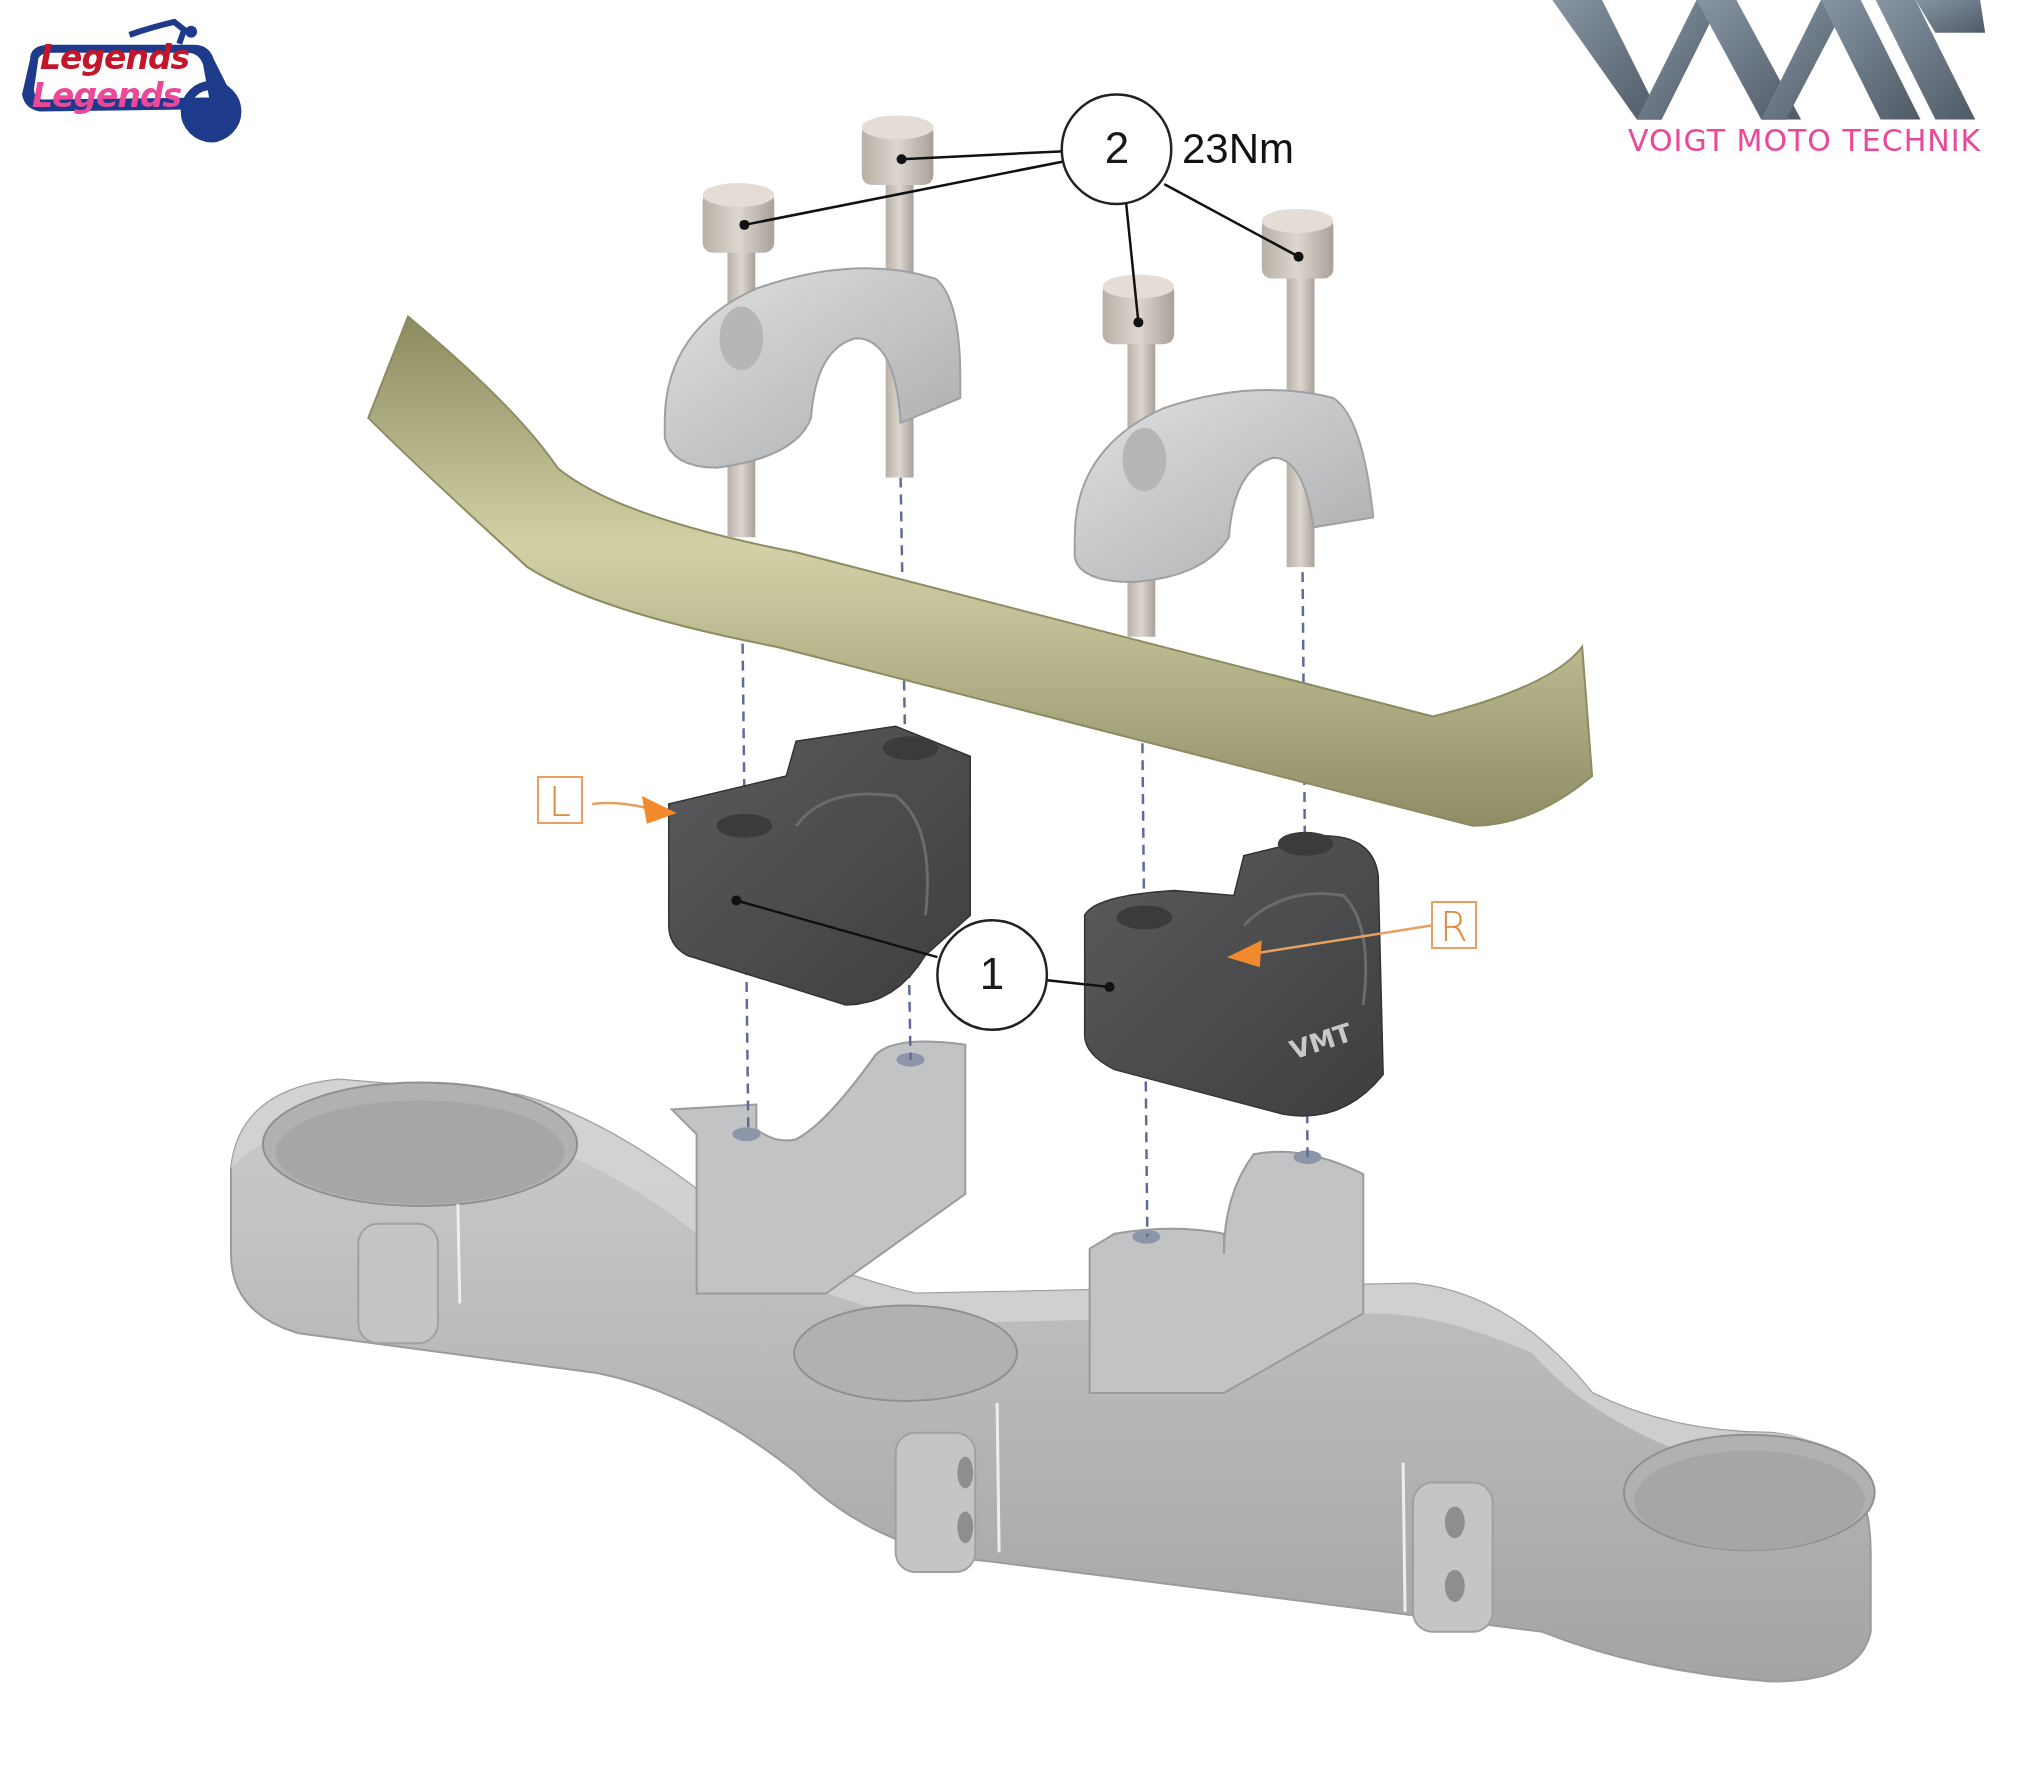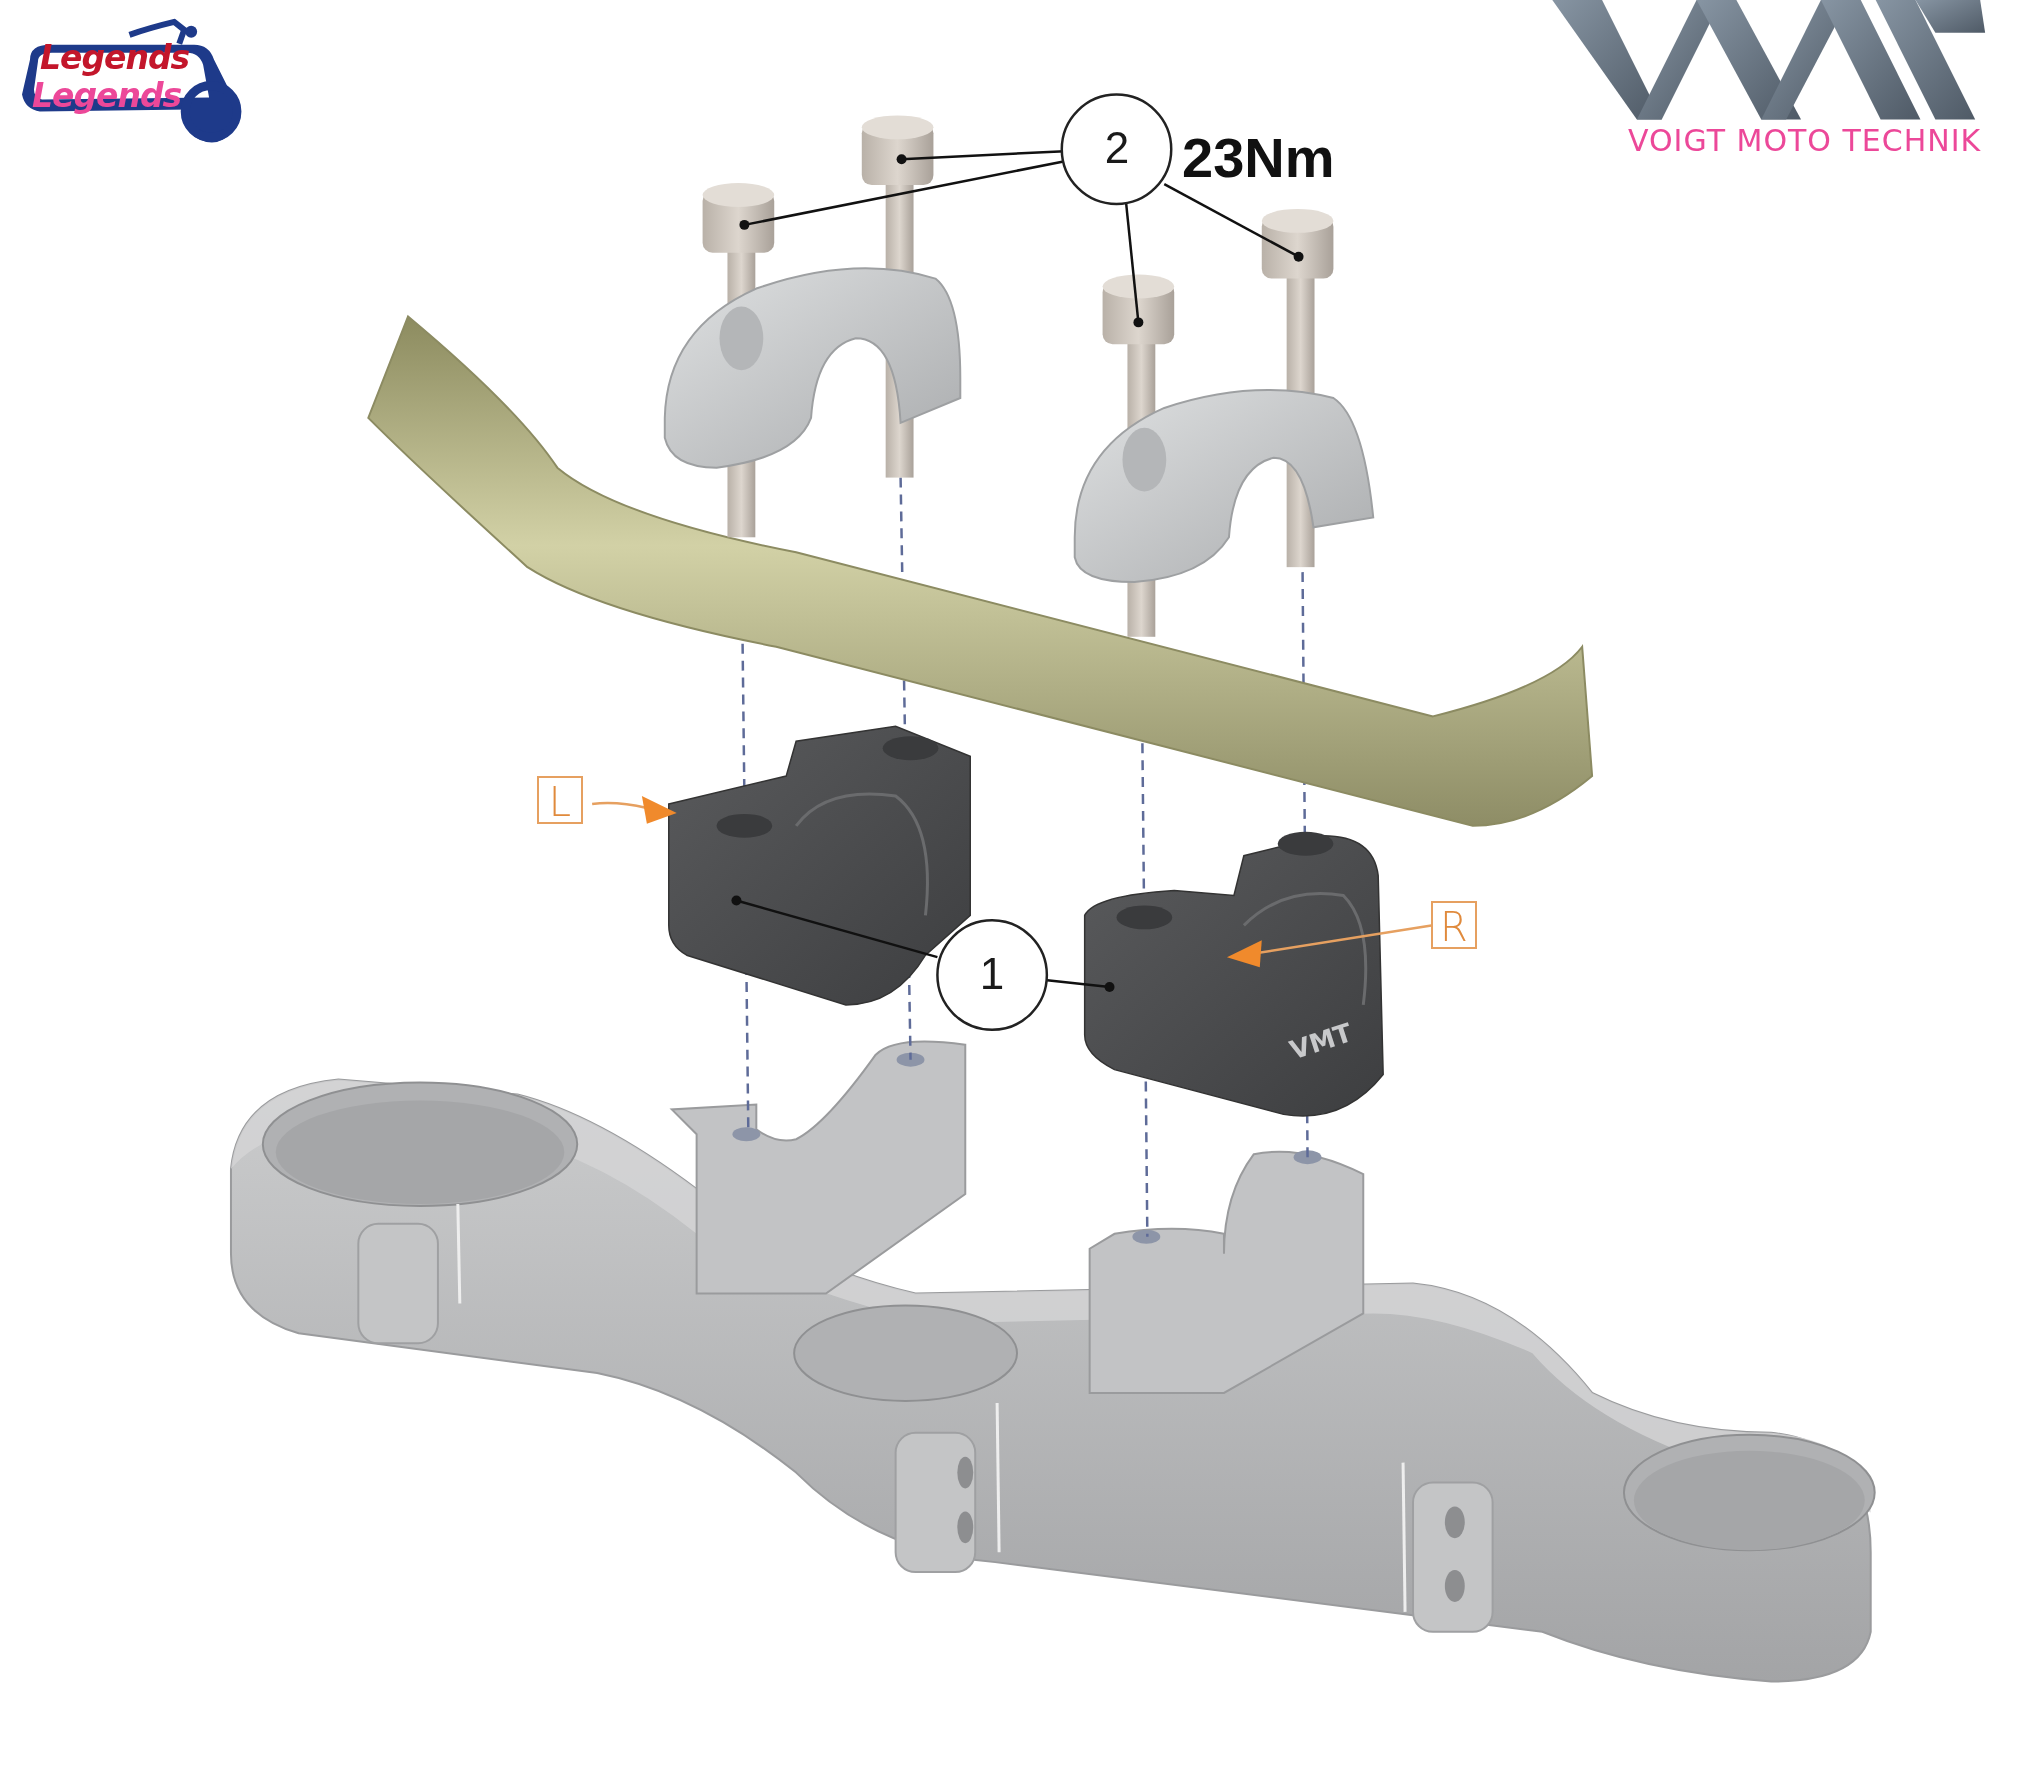--- a/index.html
+++ b/index.html
@@ -3,21 +3,21 @@
   <meta charset="utf-8">
   <style>
     html, body { margin: 0; padding: 0; background: #ffffff; }
     body { width: 2038px; height: 1786px; position: relative; overflow: hidden; font-family: "Liberation Sans", sans-serif; }
     .stage { position: absolute; left: 0; top: 0; width: 2038px; height: 1786px; }
     .stage svg { position: absolute; left: 0; top: 0; }
     .vmt-text { position: absolute; left: 1628px; top: 123px; font-family: "DejaVu Sans", sans-serif; font-size: 30px; letter-spacing: 1px; color: #ec4899; font-weight: 400; white-space: nowrap; }
     .bl-word1 { position: absolute; left: 40px; top: 38px; font-family: "DejaVu Sans", sans-serif; font-weight: bold; font-style: italic; font-size: 33px; color: #c3162b; letter-spacing: -1px; }
     .bl-word2 { position: absolute; left: 32px; top: 76px; font-family: "DejaVu Sans", sans-serif; font-weight: bold; font-style: italic; font-size: 33px; color: #ec4899; letter-spacing: -1px; }
     .callout-num { position: absolute; font-family: "Liberation Sans", sans-serif; font-size: 44px; color: #1a1a1a; text-align: center; width: 80px; }
-    .torque { position: absolute; left: 1182px; top: 125px; font-family: "Liberation Sans", sans-serif; font-weight: bold; font-size: 56px; color: #111; }
+    .torque { position: absolute; left: 1182px; top: 125px; font-family: "Liberation Sans", sans-serif; font-weight: normal; font-size: 42px; color: #111; }
     .side-label { position: absolute; font-family: "DejaVu Sans", sans-serif; font-size: 40px; color: #e08a3c; border: 2px solid #e6a060; width: 46px; height: 48px; line-height: 48px; text-align: center; box-sizing: border-box; background: #fff; font-weight: 300; }
   </style>
 </head>
 <body>
 
 <div class="stage">
   <svg width="2038" height="1786" viewBox="0 0 2048 1795">
     <defs>
       <linearGradient id="barGrad" x1="0" y1="0" x2="0" y2="1">
         <stop offset="0" stop-color="#8c8b5f"></stop>

